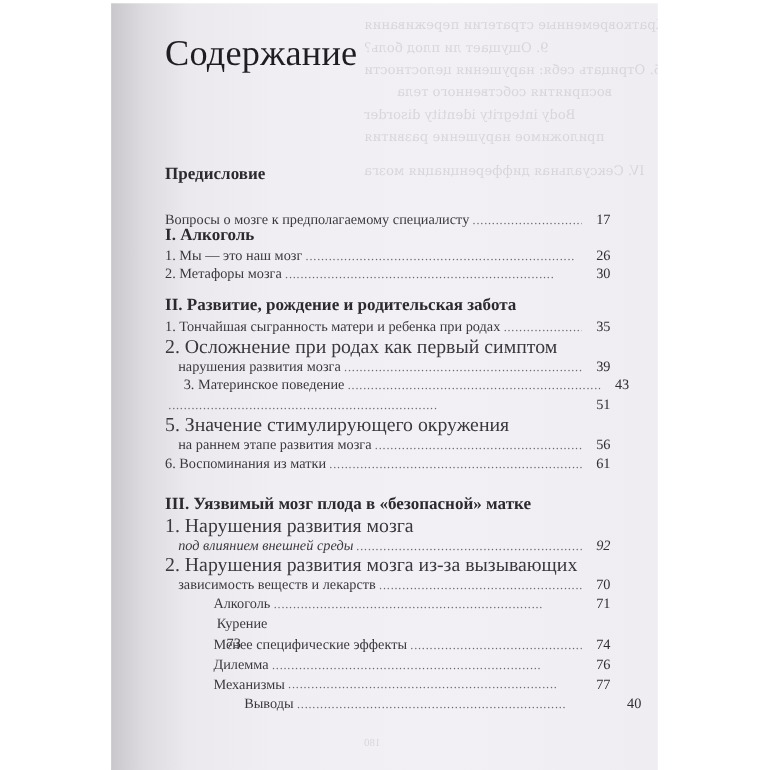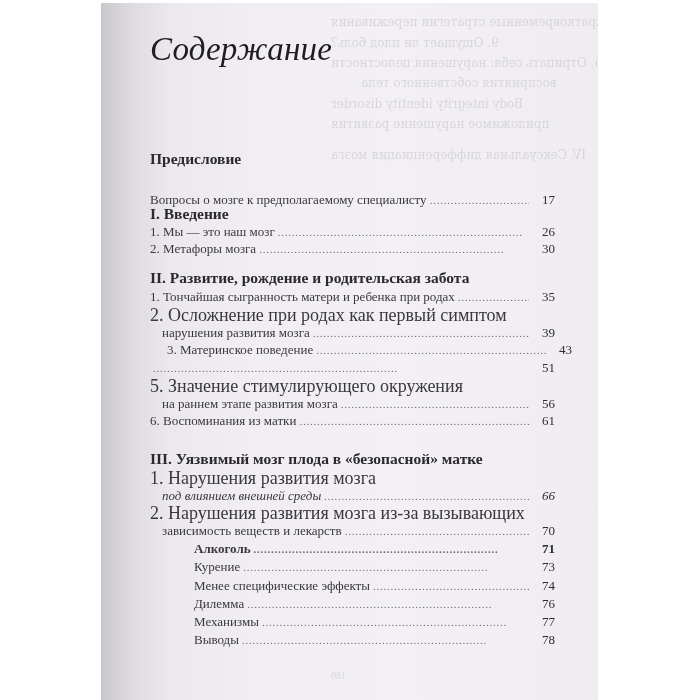--- a/index.html
+++ b/index.html
@@ -37,21 +37,20 @@
     .title {
       position: absolute;
       left: 49px;
       top: 28px;
       font-family: "Liberation Serif", serif;
       font-size: 33px;
       color: #1f1d22;
       letter-spacing: 0.2px;
       margin: 0;
       font-weight: normal;
-      font-style: italic;
     }
     .toc {
       position: absolute;
       left: 49px;
       width: 405px;
       font-family: "Liberation Serif", serif;
       color: #2a282d;
     }
     .heading {
       position: absolute;
@@ -133,21 +132,21 @@
 
     <div class="toc" style="top:0;">
 
       <div class="heading" style="top:147px;">Предисловие</div>
       <div class="entry" style="top:164px;margin-top:24px;">
         <span class="label">Вопросы о мозге к предполагаемому специалисту</span>
         <span class="dots"></span>
         <span class="page-num">17</span>
       </div>
 
-      <div class="heading" style="top:202px;">I. Введение</div>
+      <div class="heading" style="top:202px;">I. Алкоголь</div>
       <div class="entry" style="top:220px;">
         <span class="label">1. Мы — это наш мозг</span>
         <span class="dots"></span>
         <span class="page-num">26</span>
       </div>
       <div class="entry" style="top:237px;">
         <span class="label">2. Метафоры мозга</span>
         <span class="dots"></span>
         <span class="page-num">30</span>
       </div>
@@ -183,56 +182,56 @@
         <span class="label">6. Воспоминания из матки</span>
         <span class="dots"></span>
         <span class="page-num">61</span>
       </div>
 
       <div class="heading" style="top:447px;">III. Уязвимый мозг плода в «безопасной» матке</div>
       <div class="line-only" style="top:466px;">1. Нарушения развития мозга</div>
       <div class="entry indent-cont" style="top:484px;font-style:italic;">
         <span class="label">под влиянием внешней среды</span>
         <span class="dots"></span>
-        <span class="page-num">66</span>
+        <span class="page-num">92</span>
       </div>
       <div class="line-only" style="top:501px;">2. Нарушения развития мозга из-за вызывающих</div>
       <div class="entry indent-cont" style="top:519px;">
         <span class="label">зависимость веществ и лекарств</span>
         <span class="dots"></span>
         <span class="page-num">70</span>
       </div>
 
-      <div class="entry indent-sub" style="top:537px;font-weight:bold;">
+      <div class="entry indent-sub" style="top:537px;">
         <span class="label">Алкоголь</span>
         <span class="dots"></span>
         <span class="page-num">71</span>
       </div>
-      <div class="entry indent-sub" style="top:555px;">
+      <div class="entry indent-sub" style="top:555px;flex-direction:column;">
         <span class="label">Курение</span>
         <span class="dots"></span>
         <span class="page-num">73</span>
       </div>
       <div class="entry indent-sub" style="top:574px;">
         <span class="label">Менее специфические эффекты</span>
         <span class="dots"></span>
         <span class="page-num">74</span>
       </div>
       <div class="entry indent-sub" style="top:592px;">
         <span class="label">Дилемма</span>
         <span class="dots"></span>
         <span class="page-num">76</span>
       </div>
       <div class="entry indent-sub" style="top:610px;align-items:flex-end;">
         <span class="label">Механизмы</span>
         <span class="dots"></span>
         <span class="page-num">77</span>
       </div>
-      <div class="entry indent-sub" style="top:628px;">
+      <div class="entry indent-sub" style="top:628px;margin-left:28px;">
         <span class="label">Выводы</span>
         <span class="dots"></span>
-        <span class="page-num">78</span>
+        <span class="page-num">40</span>
       </div>
     </div>
 
     <div class="folio">180</div>
   </div>
 </div>
 
 </body></html>

